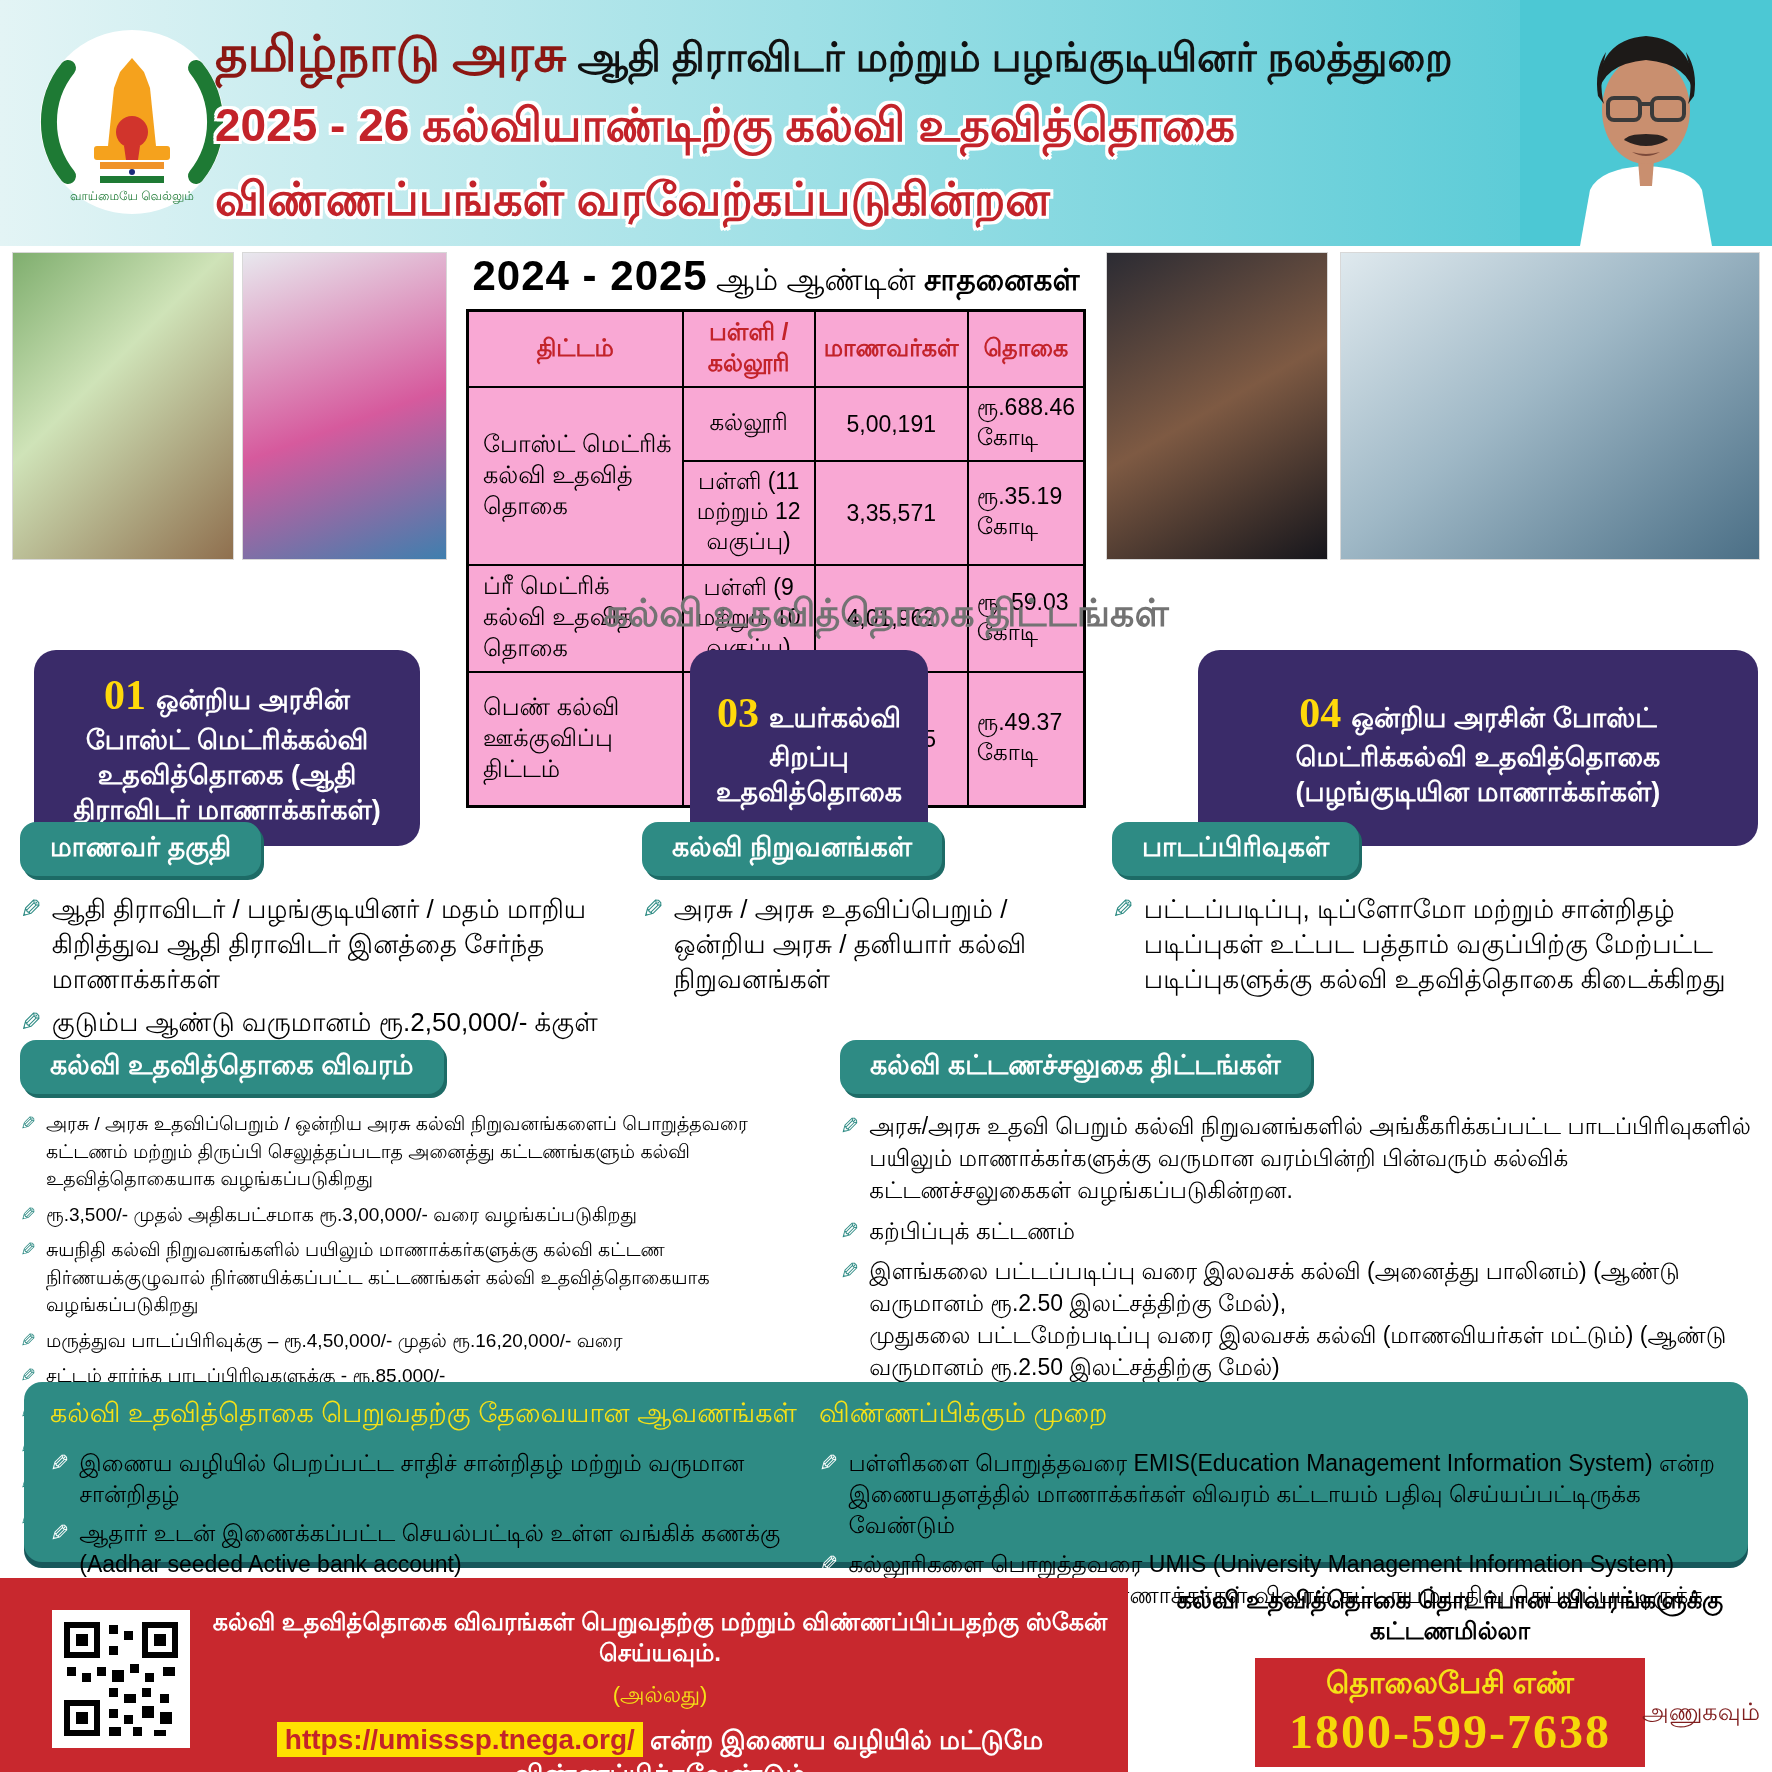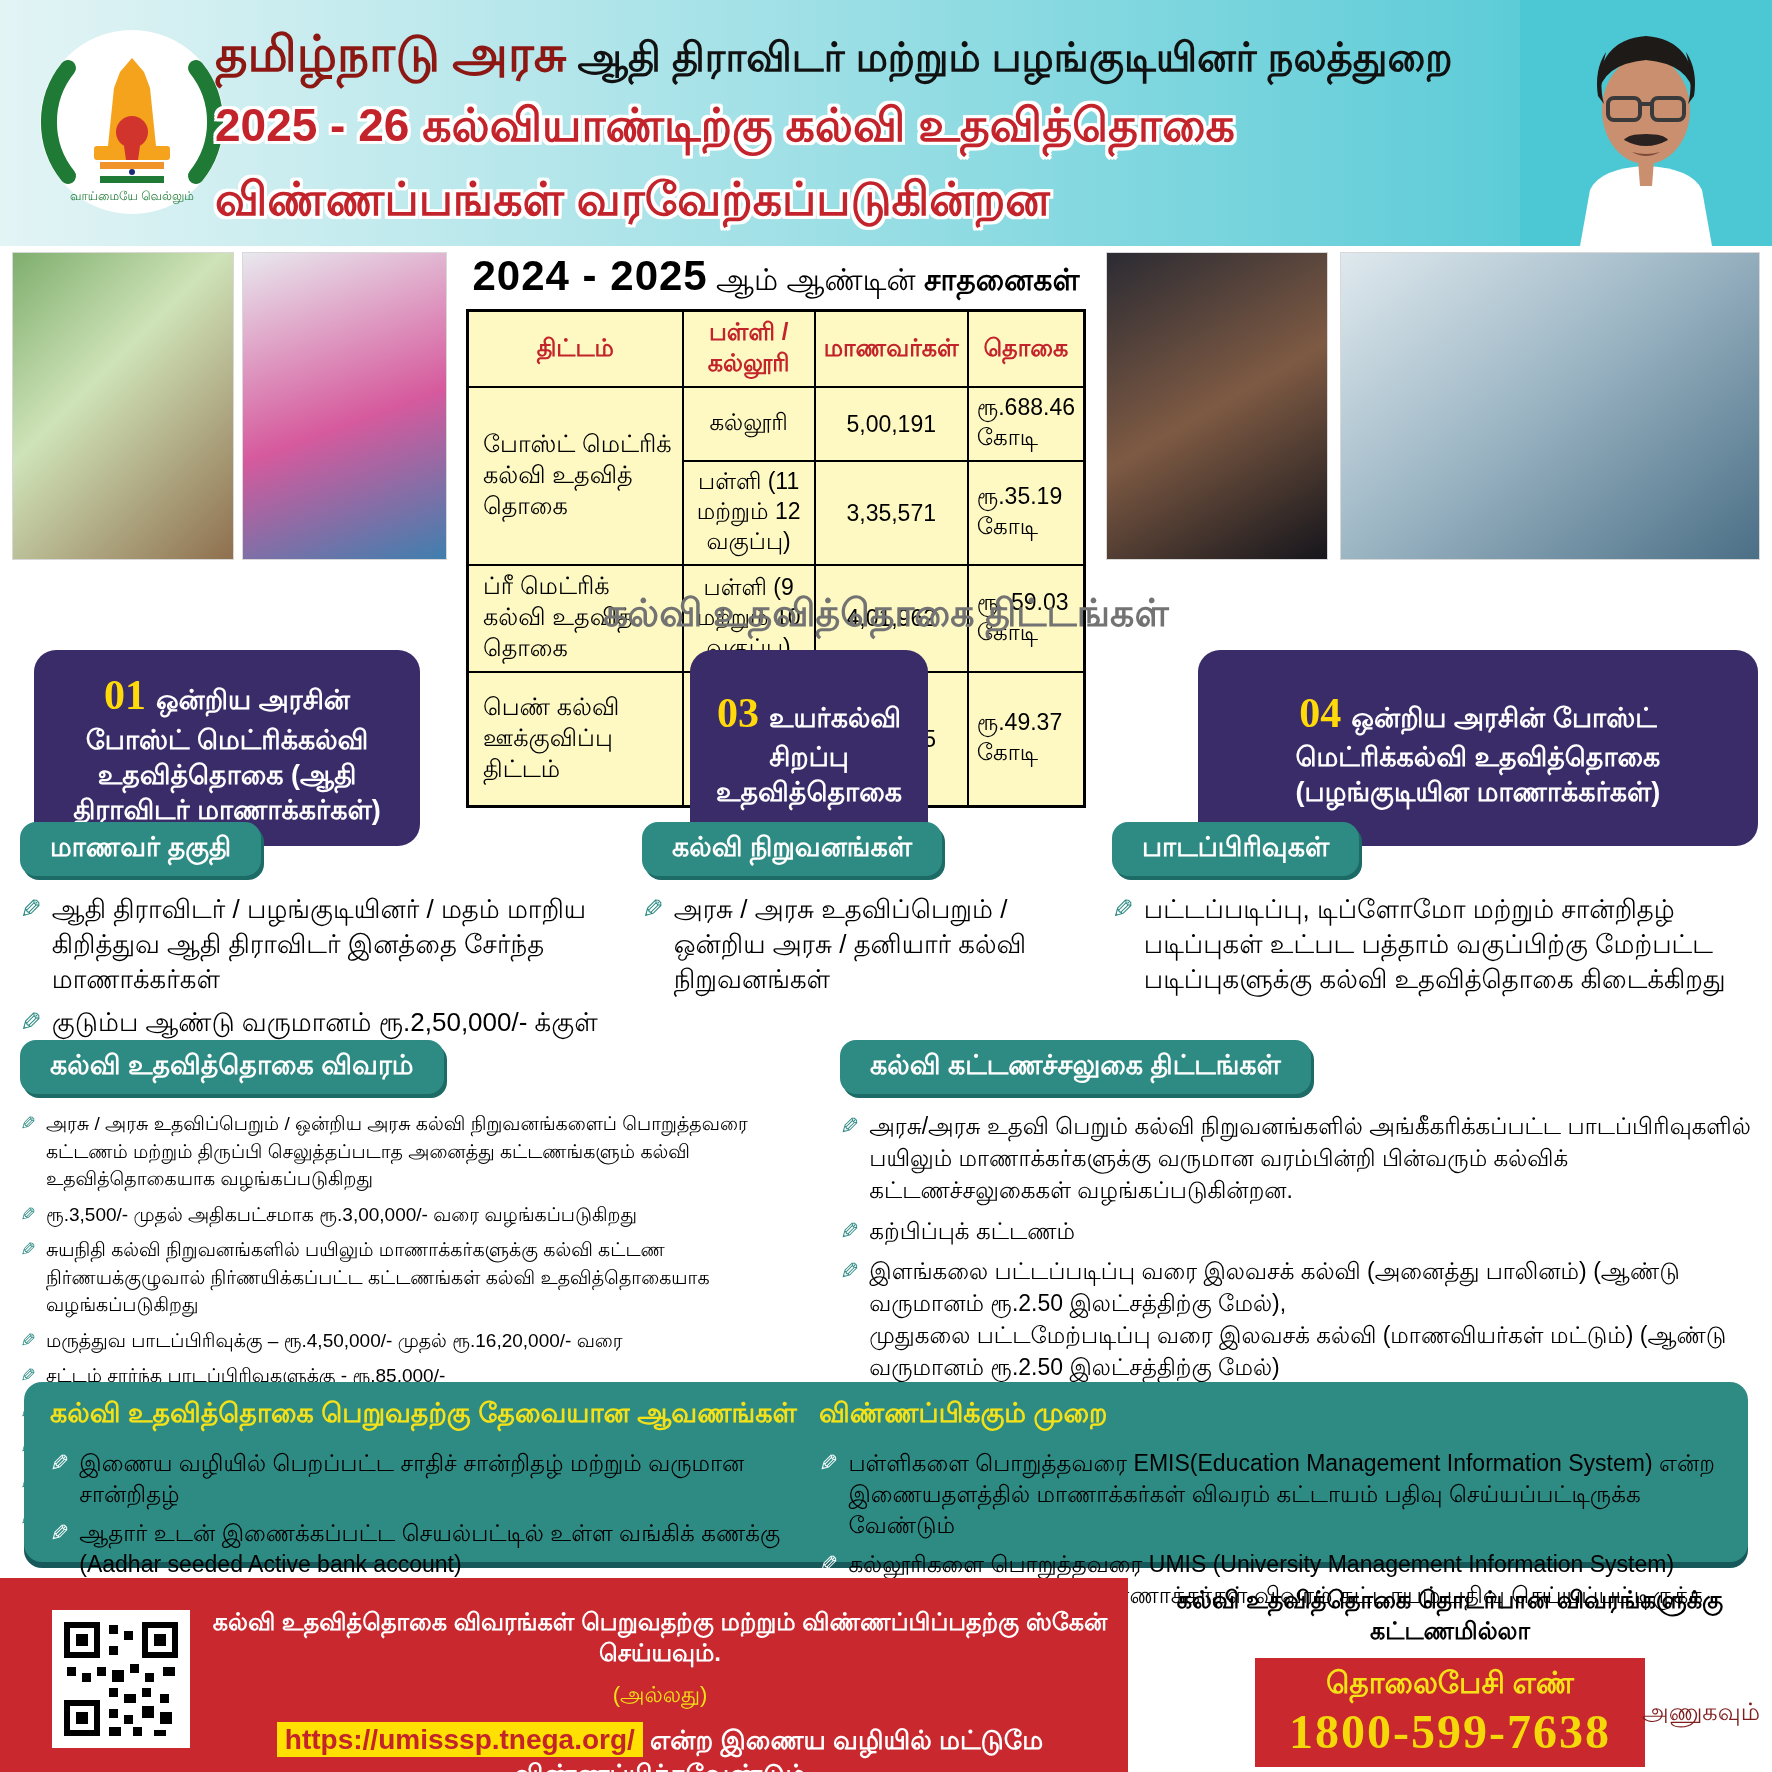--- a/index.html
+++ b/index.html
@@ -22,21 +22,21 @@
   .media-row { position:absolute; top:252px; left:12px; width:1748px; height:314px; display:flex; }
   .photo { height:308px; border:1px solid #d8d8d8; }
   .ph1 { width:222px; background:linear-gradient(135deg,#7fae6e 0%, #cfe3b8 40%, #8f6f4e 100%); }
   .ph2 { width:205px; margin-left:8px; background:linear-gradient(160deg,#e8e8ee 0%, #d65a9d 55%, #3f7fae 100%); }
   .ph3 { width:222px; margin-left:20px; background:linear-gradient(150deg,#2b2b33 0%, #7e5a43 50%, #16161c 100%); }
   .ph4 { width:420px; margin-left:12px; background:linear-gradient(140deg,#dfe9ee 0%, #9fb8c6 45%, #4b6f86 100%); }
   .ach { width:620px; margin-left:19px; }
   .ach-title { text-align:center; font-weight:bold; color:#000; font-size:30px; margin-bottom:8px; }
   .ach-title .yr { font-size:42px; letter-spacing:1px; }
   .ach-title .mid { font-weight:normal; font-size:30px; }
-  table.ach-table { width:100%; border-collapse:collapse; border:3px solid #000; background:#fef9c3;padding-left:34px; }
+  table.ach-table { width:100%; border-collapse:collapse; border:3px solid #000; background:#f9a8d4;padding-left:34px; }
   .ach-table th, .ach-table td { border:2px solid #000; padding:6px 8px; text-align:center; vertical-align:middle; }
   .ach-table th { color:#c3232a; font-size:24px; font-weight:bold; }
   .ach-table td { font-size:23px; color:#000; }
   .ach-table td.scheme { text-align:left; padding-left:14px; font-size:24px; }
   .ach-table td.amount { text-align:left; font-size:23px; }
 
   
   .schemes-title { position:absolute; top:592px; left:0; width:1772px; text-align:center;
                    font-size:38px; font-weight:bold; color:#737373; }
   .scheme-boxes { position:absolute; top:650px; left:14px; width:1744px; display:flex; justify-content:space-between; }
@@ -58,21 +58,21 @@
 
   .details-row { position:absolute; top:1040px; left:20px; width:1732px; display:grid;
                  grid-template-columns:800px 912px; column-gap:20px; }
   .details-left li { font-size:19px; line-height:1.45; margin-bottom:4px; }
   .details-right li { font-size:23px; line-height:1.4; margin-bottom:6px; white-space:pre-line; }
 
   
   .teal-box { position:absolute; top:1382px; left:24px; width:1724px; height:180px;
               background:#2e8b84; border-radius:18px; box-shadow:0 6px 0 #17585b;
               display:grid; grid-template-columns:46% 54%; padding:16px 26px; }
-  .teal-box .sec-title { color:#f5e117; font-weight:bold; font-size:27px; margin-bottom:10px; }
+  .teal-box .sec-title { color:#f5e117; font-weight:normal; font-size:27px; margin-bottom:10px; }
   .teal-box li { color:#fff; font-size:23px; line-height:1.35; margin-bottom:8px; }
   .teal-box .pen { color:#fff; }
 
   
   .footer-red { position:absolute; top:1578px; left:0; width:1128px; height:194px; background:#c8282e; }
   .qr { position:absolute; left:52px; top:32px; width:138px; height:138px; background:#fff; padding:6px; }
   .fr-text { position:absolute; left:210px; top:18px; width:900px; text-align:center; color:#fff; }
   .fr-line1 { font-size:24px; font-weight:bold; margin-top:12px; }
   .fr-or { color:#f5e117; font-size:22px; margin-top:12px; }
   .fr-line3 { margin-top:14px; font-size:26px; font-weight:bold; }

